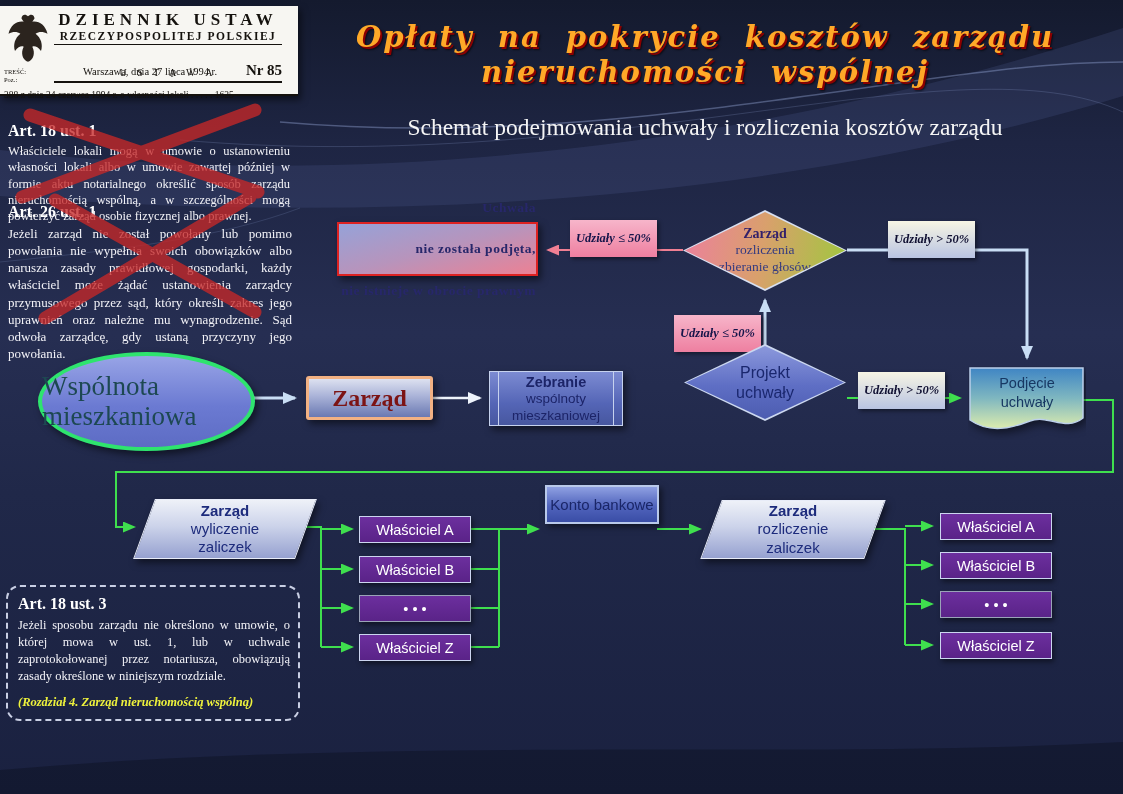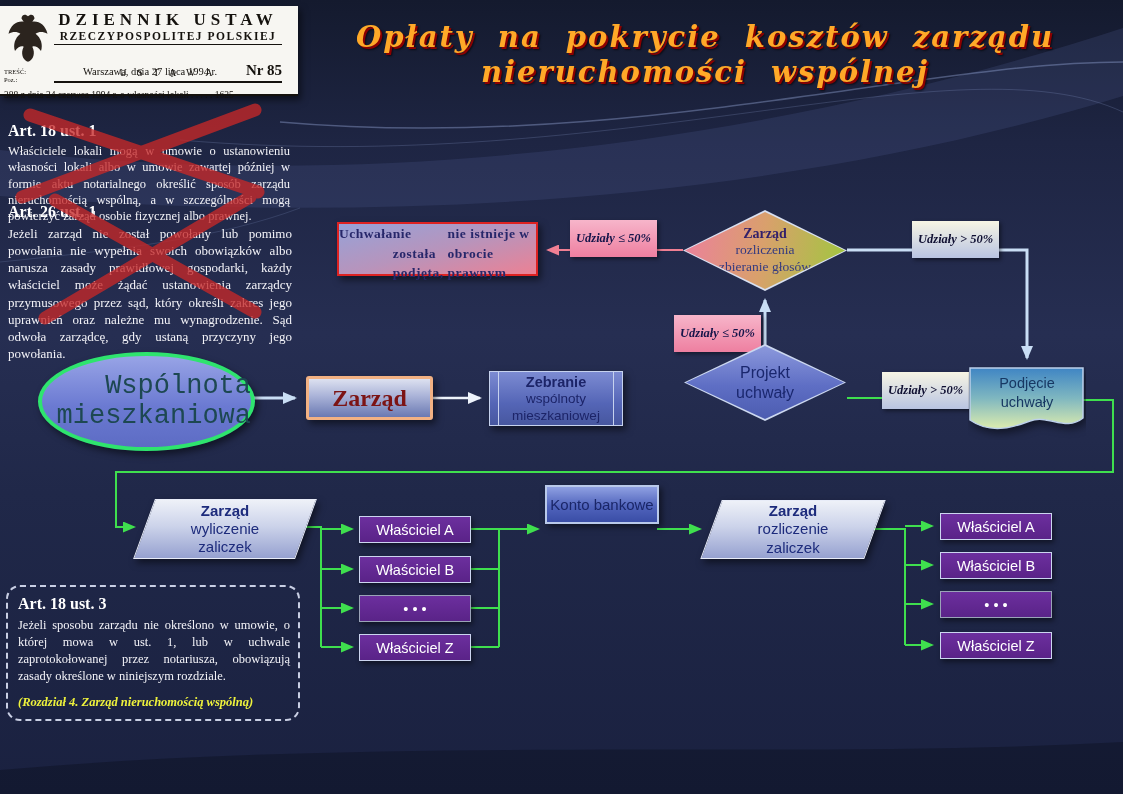--- a/index.html
+++ b/index.html
@@ -33,22 +33,22 @@
   
   .title{left:295px;top:20px;width:820px;text-align:center;color:#ffa928;
     font-family:"DejaVu Serif",serif;font-style:italic;font-weight:bold;font-size:29px;line-height:1.2;
     letter-spacing:2px;word-spacing:12px;text-shadow:2px 2px 0 #8b0000,3px 3px 2px rgba(0,0,0,.6);}
   .subtitle{left:295px;top:114px;width:820px;text-align:center;color:#f5f5f5;font-size:23.5px;}
 
   
   .shadow{box-shadow:3px 4px 7px rgba(0,0,0,.5);}
   .ellipse{left:38px;top:352px;width:209px;height:91px;border:4px solid #2ee46e;border-radius:50%;
     background:linear-gradient(180deg,#98a4e6 0%,#6b7ad2 55%,#5d6cc4 100%);
-    display:flex;flex-direction:column;align-items:flex-end;justify-content:center;
-    color:#1d4852;font-size:27px;line-height:1.1;font-family:Liberation Mono, monospace;}
+    display:flex;flex-direction:column;align-items:flex-start;justify-content:center;
+    color:#1d4852;font-size:27px;line-height:1.1;}
   .zarzadbox{left:306px;top:376px;width:121px;height:38px;border:3px solid #f2b183;border-radius:3px;
     background:linear-gradient(180deg,#dde1f0 0%,#aab3d8 45%,#6a79b2 100%);
     display:flex;align-items:center;justify-content:center;color:#7c1414;font-weight:bold;font-size:24px;}
   .zebranie{left:489px;top:371px;width:132px;height:53px;border:1.5px solid #c6d2ee;
     background:linear-gradient(180deg,#7c8bd2 0%,#5465b6 60%,#47579f 100%);}
   .zebranie .bars{position:absolute;top:0;bottom:0;left:8px;right:8px;border-left:1.5px solid #c6d2ee;border-right:1.5px solid #c6d2ee;}
   .zebranie .txt{position:absolute;inset:0;display:flex;flex-direction:column;align-items:center;justify-content:center;
     font-family:"Liberation Sans",sans-serif;color:#1c2468;font-size:13.5px;line-height:1.25;text-align:right;}
   .zebranie .txt .b1{font-weight:bold;font-size:14.5px;}
   .dia{position:absolute;clip-path:polygon(50% 0,100% 50%,50% 100%,0 50%);}
@@ -57,29 +57,29 @@
     display:flex;flex-direction:column;align-items:center;justify-content:center;
     font-family:"Liberation Sans",sans-serif;color:#1a276e;font-size:16px;line-height:1.25;}
   .dia-top-o{left:683px;top:210px;width:164px;height:81px;background:#d8e0f2;filter:drop-shadow(3px 4px 5px rgba(0,0,0,.5));}
   .dia-top-i{left:2px;top:2px;width:160px;height:77px;
     background:linear-gradient(100deg,#ec7f9e 0%,#d9a06c 48%,#9fc83e 100%);
     display:flex;flex-direction:column;align-items:center;justify-content:center;
     color:#343a80;font-size:13.5px;line-height:1.25;}
   .dia-top-i .b1{font-weight:bold;color:#33206a;font-size:14px;}
   .uchwala{left:337px;top:222px;width:197px;height:50px;border:2px solid #dd2222;
     background:linear-gradient(165deg,#96a2d8 0%,#b794bc 50%,#ec8194 100%);
-    display:flex;flex-direction:row;align-items:flex-start;justify-content:center;
-    color:#27276a;font-weight:bold;font-size:13.5px;line-height:1.45;letter-spacing:.5px;}
+    display:flex;flex-direction:column;align-items:flex-end;justify-content:center;
+    color:#27276a;font-weight:bold;font-size:13.5px;line-height:1.45;letter-spacing:.5px;gap:22px;}
   .podjecie{left:968px;top:366px;width:118px;height:74px;}
   .podjecie .txt{position:absolute;left:0;top:8px;width:118px;text-align:center;
     font-family:"Liberation Sans",sans-serif;color:#173863;font-size:14.5px;line-height:1.3;}
   .lbl{position:absolute;font-weight:bold;font-style:italic;font-size:12.5px;color:#15154a;
     padding:11px 6px;box-shadow:2px 2px 4px rgba(0,0,0,.45);}
   .lbl-pink{background:linear-gradient(180deg,#f7b5ca 0%,#ee7fa0 100%);}
-  .lbl-light{background:linear-gradient(180deg,#f7f5e4 0%,#b9c4e2 100%);color:#101032;margin-left:24px;}
+  .lbl-light{background:linear-gradient(180deg,#f7f5e4 0%,#b9c4e2 100%);color:#101032;}
   .para{position:absolute;transform:skewX(-20deg);border:1px solid #e8ecf8;
     background:linear-gradient(180deg,#eef1f8 0%,#ccd3ea 45%,#96a1d0 100%);
     box-shadow:4px 4px 7px rgba(0,0,0,.5);}
   .para .txt{position:absolute;inset:0;transform:skewX(20deg);display:flex;flex-direction:column;
     align-items:center;justify-content:center;font-family:"Liberation Sans",sans-serif;
     color:#1d2b7c;font-size:15px;line-height:1.22;}
   .para .txt .b1{font-weight:bold;}
   .owner{position:absolute;width:110px;height:25px;border:1.5px solid #ccd5f0;
     background:linear-gradient(180deg,#6c2f9e 0%,#5a2388 100%);
     display:flex;align-items:center;justify-content:center;
@@ -139,20 +139,21 @@
       <line x1="255" y1="110" x2="22" y2="197"></line>
       <line x1="55" y1="200" x2="255" y2="312"></line>
       <line x1="250" y1="197" x2="45" y2="318"></line>
     </g>
   </svg>
 
   <div class="abs title">
     <div>Opłaty na pokrycie kosztów zarządu</div>
     <div>nieruchomości wspólnej</div>
   </div>
+  <div class="abs subtitle">Schemat podejmowania uchwały i rozliczenia kosztów zarządu</div>
 
   <svg class="abs" width="1123" height="794" style="left:0;top:0;">
     <defs>
       <marker id="mg" markerUnits="userSpaceOnUse" markerWidth="13" markerHeight="11" refX="11" refY="5.5" orient="auto">
           <path d="M0,0 L13,5.5 L0,11 Z" fill="#3fdf4e"></path>
         </marker>
       <marker id="mb" markerUnits="userSpaceOnUse" markerWidth="14" markerHeight="12" refX="12" refY="6" orient="auto">
           <path d="M0,0 L14,6 L0,12 Z" fill="#c9def5"></path>
         </marker>
       <marker id="mw" markerUnits="userSpaceOnUse" markerWidth="14" markerHeight="12" refX="12" refY="6" orient="auto">

